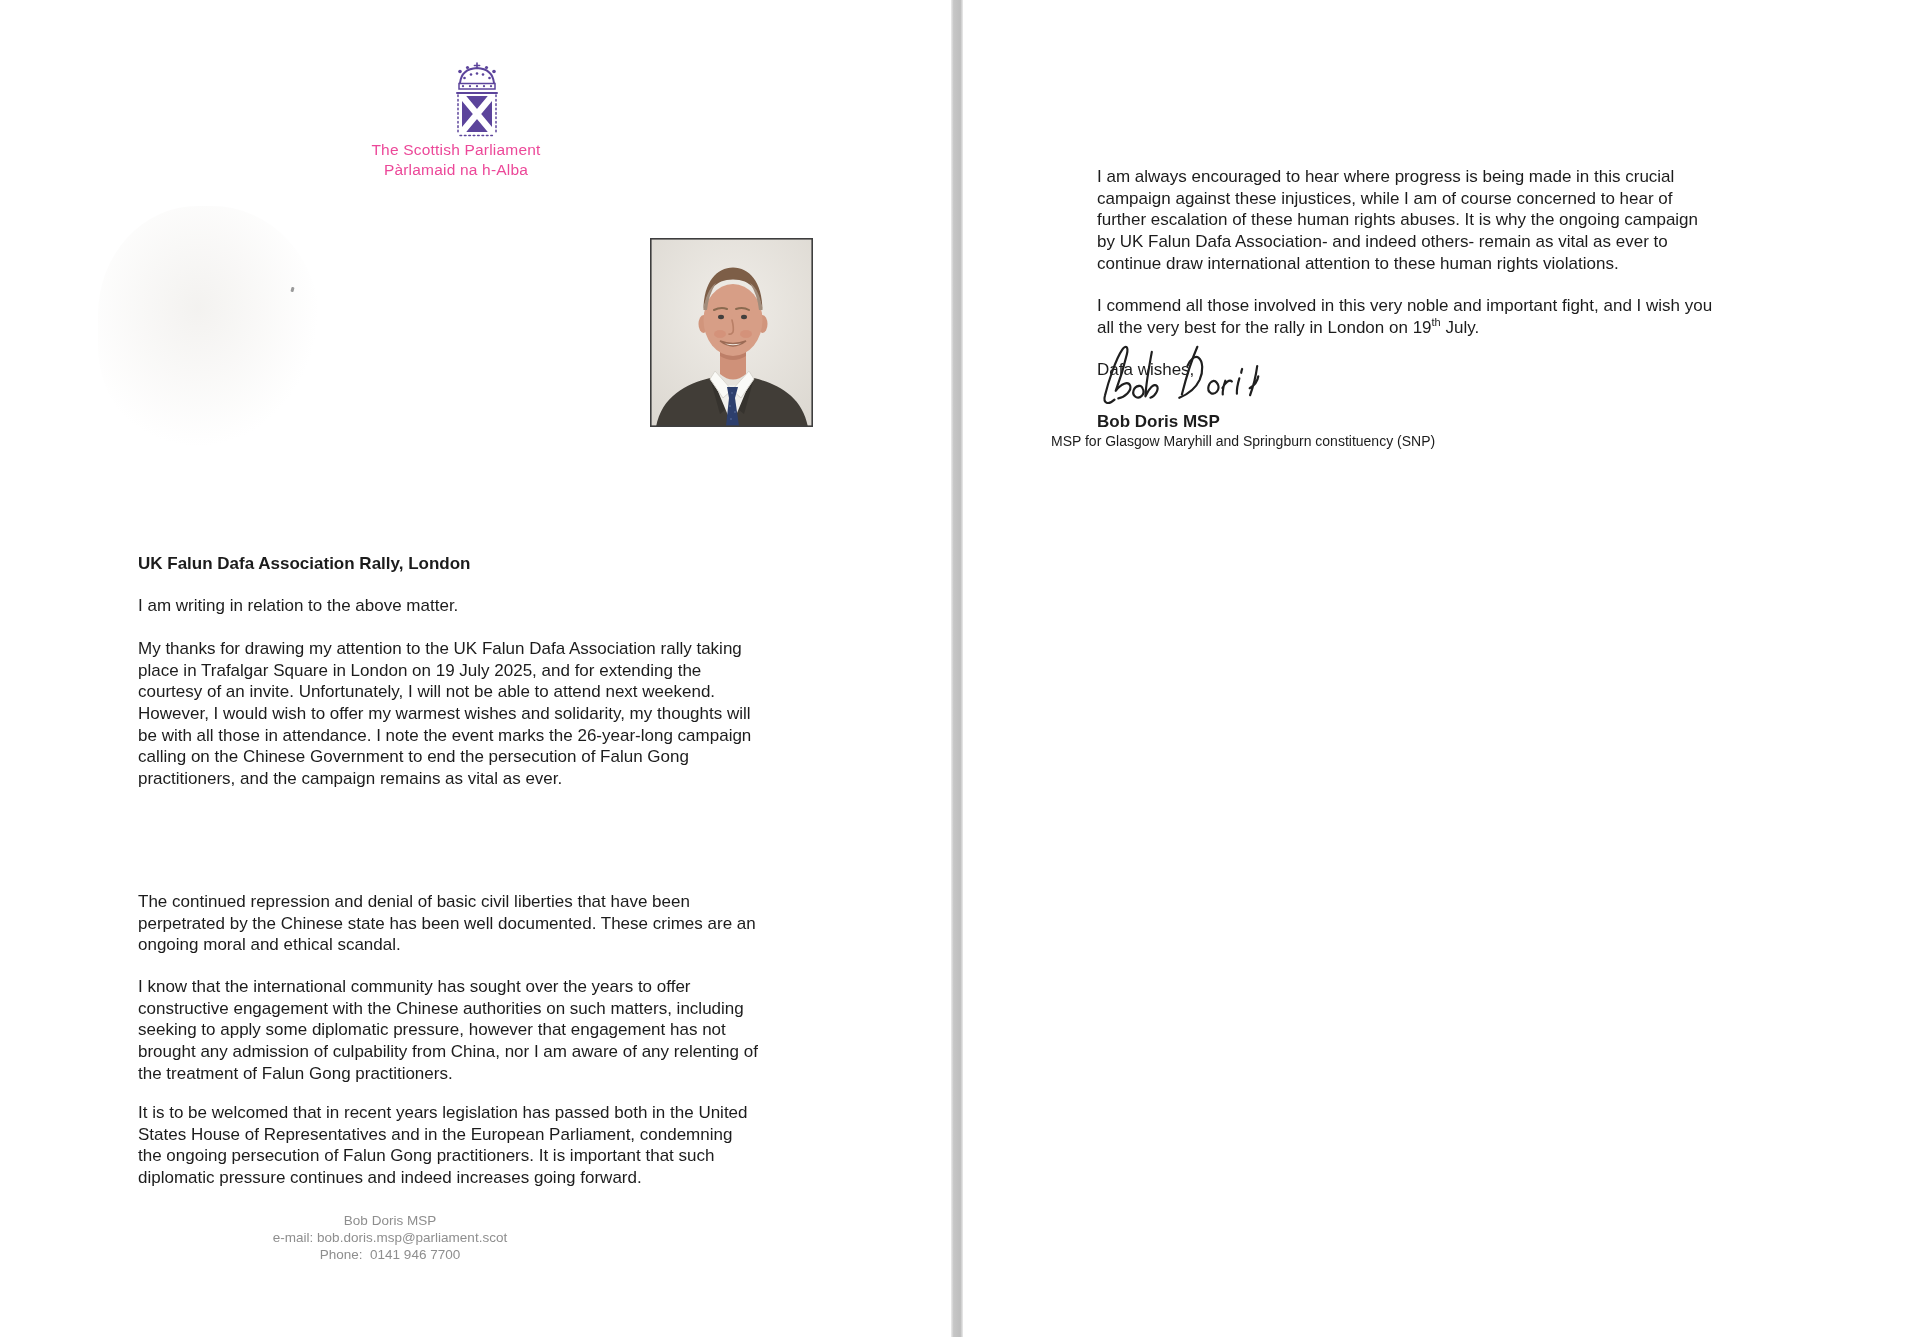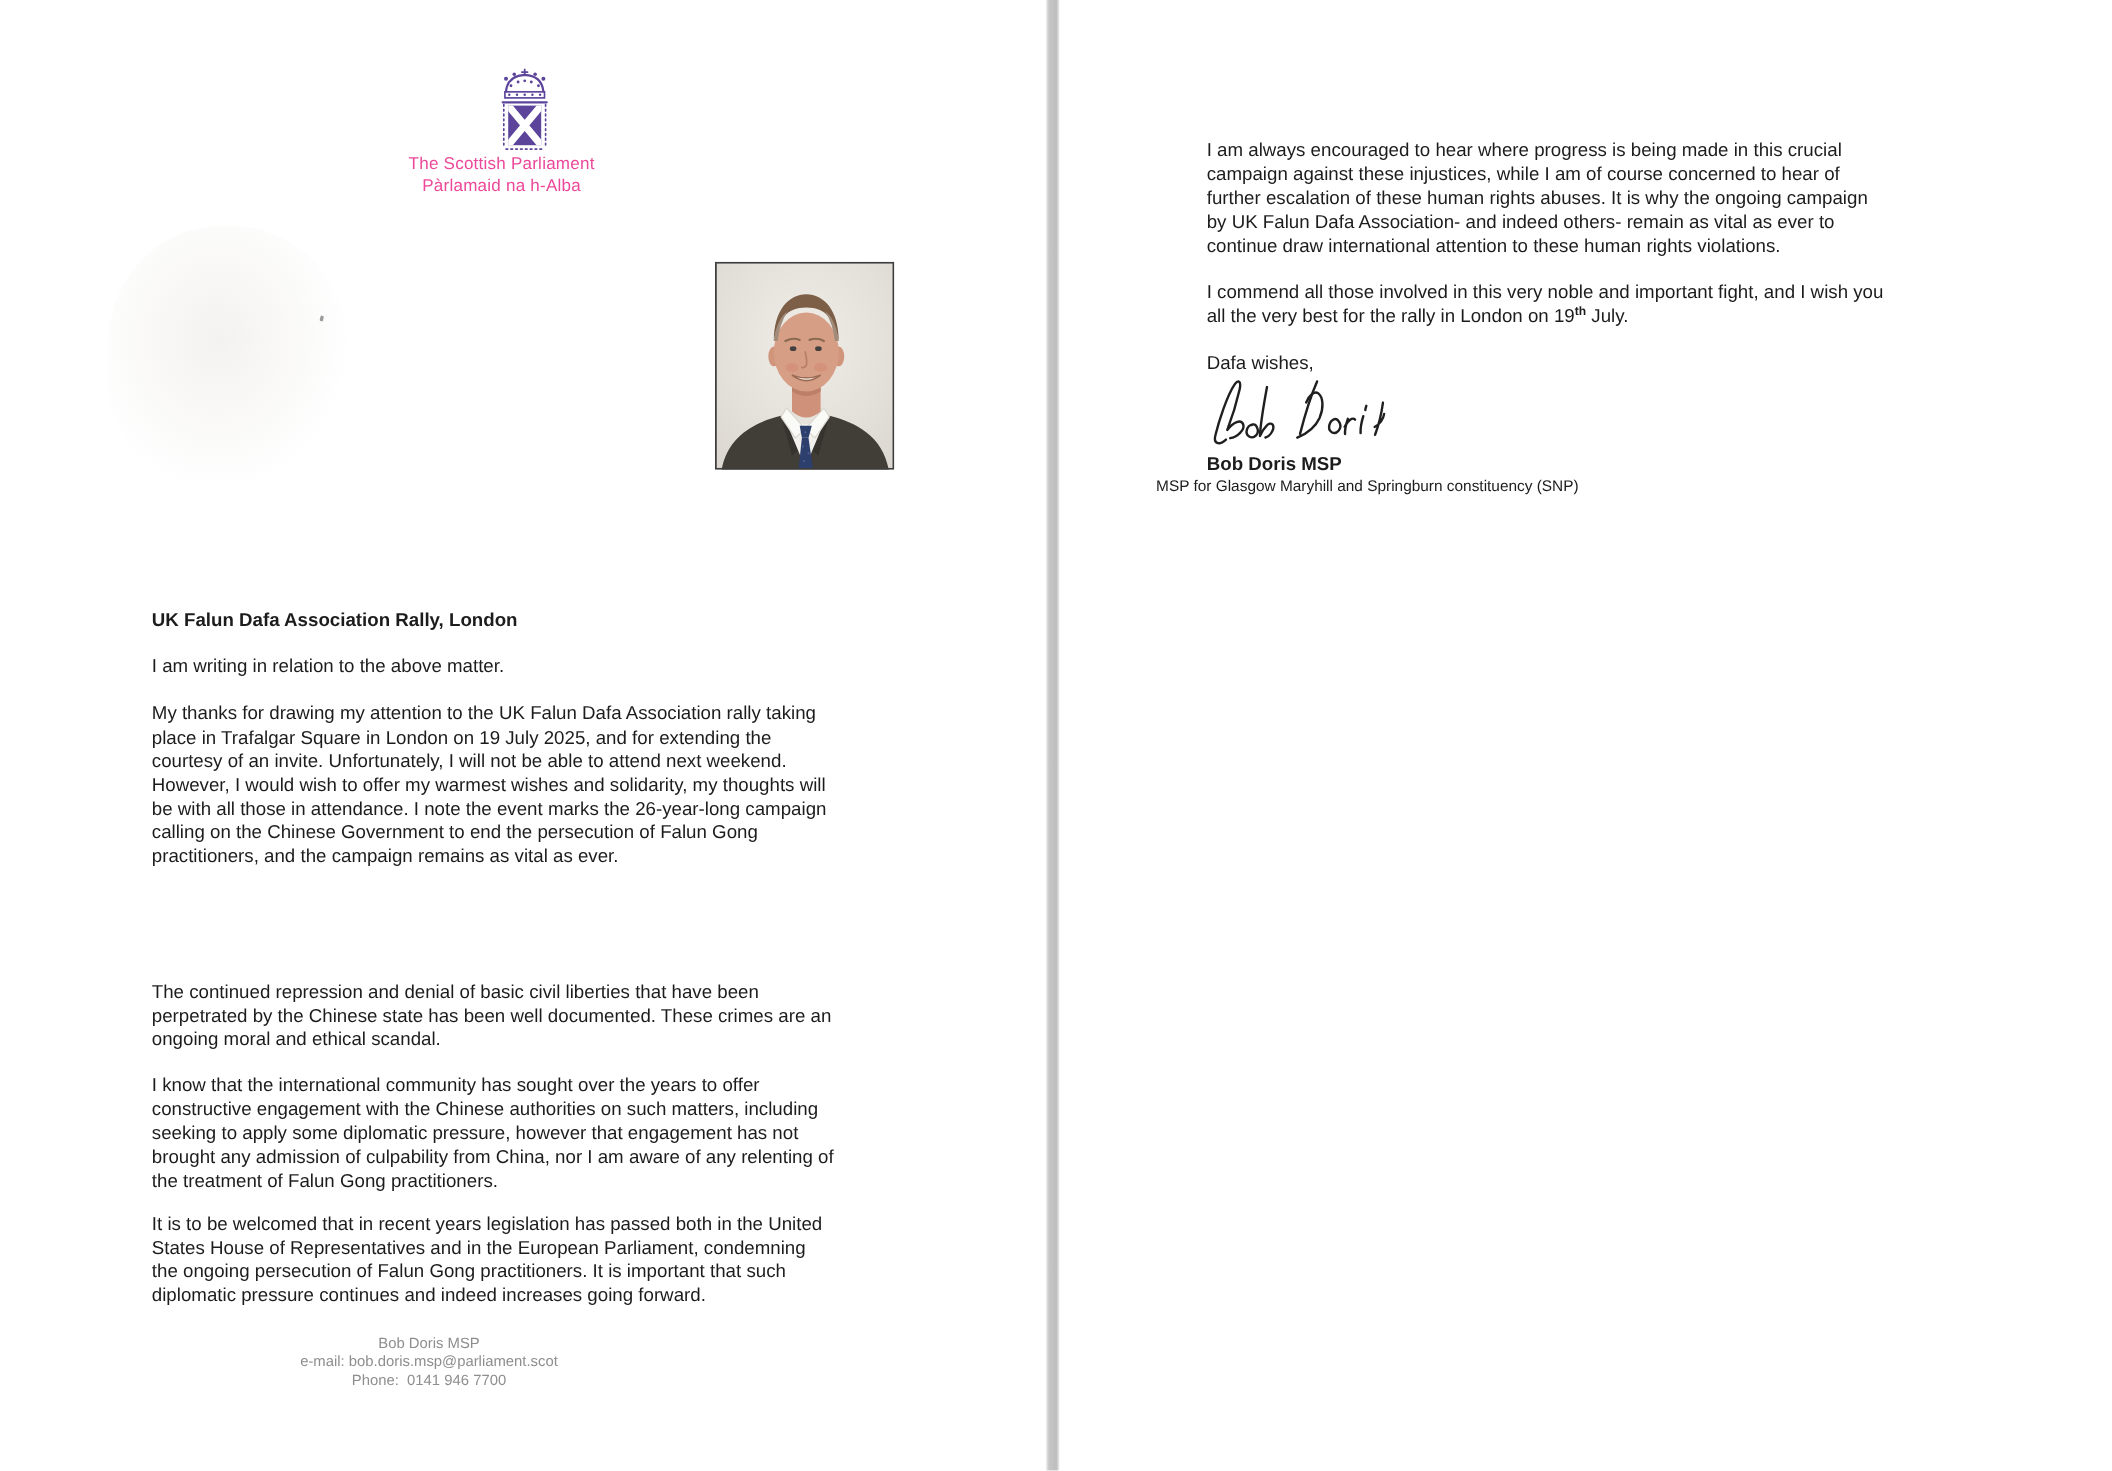--- a/index.html
+++ b/index.html
@@ -26,22 +26,22 @@
   }
   .speck{position:absolute;left:291px;top:287px;width:3px;height:5px;background:#9a9a9a;border-radius:1px;transform:rotate(14deg);}
   
   .portrait{position:absolute;left:650px;top:238px;width:163px;height:189px;}
   
   .para{
     position:absolute;left:138px;width:705px;
     font-size:17px;line-height:21.65px;white-space:pre-line;
   }
   .subject{font-weight:bold;}
-  .col2{left:1097px;}
-  sup{font-size:11px;line-height:0;vertical-align:super;font-weight:bold;}
+  .col2{left:1097px;margin-top:40px;}
+  sup{font-size:11px;line-height:0;vertical-align:super;}
   
   .signature{position:absolute;left:1098px;top:337px;width:196px;height:72px;}
   .signer-name{position:absolute;left:1097px;top:412px;font-size:17px;font-weight:bold;}
   .signer-role{position:absolute;left:1051px;top:433px;font-size:14px;}
   
   .footer{
     position:absolute;left:40px;top:1212px;width:700px;text-align:center;
     color:#8e8e8e;font-size:13.5px;line-height:17.2px;
   }
   .footer div{white-space:pre;}

